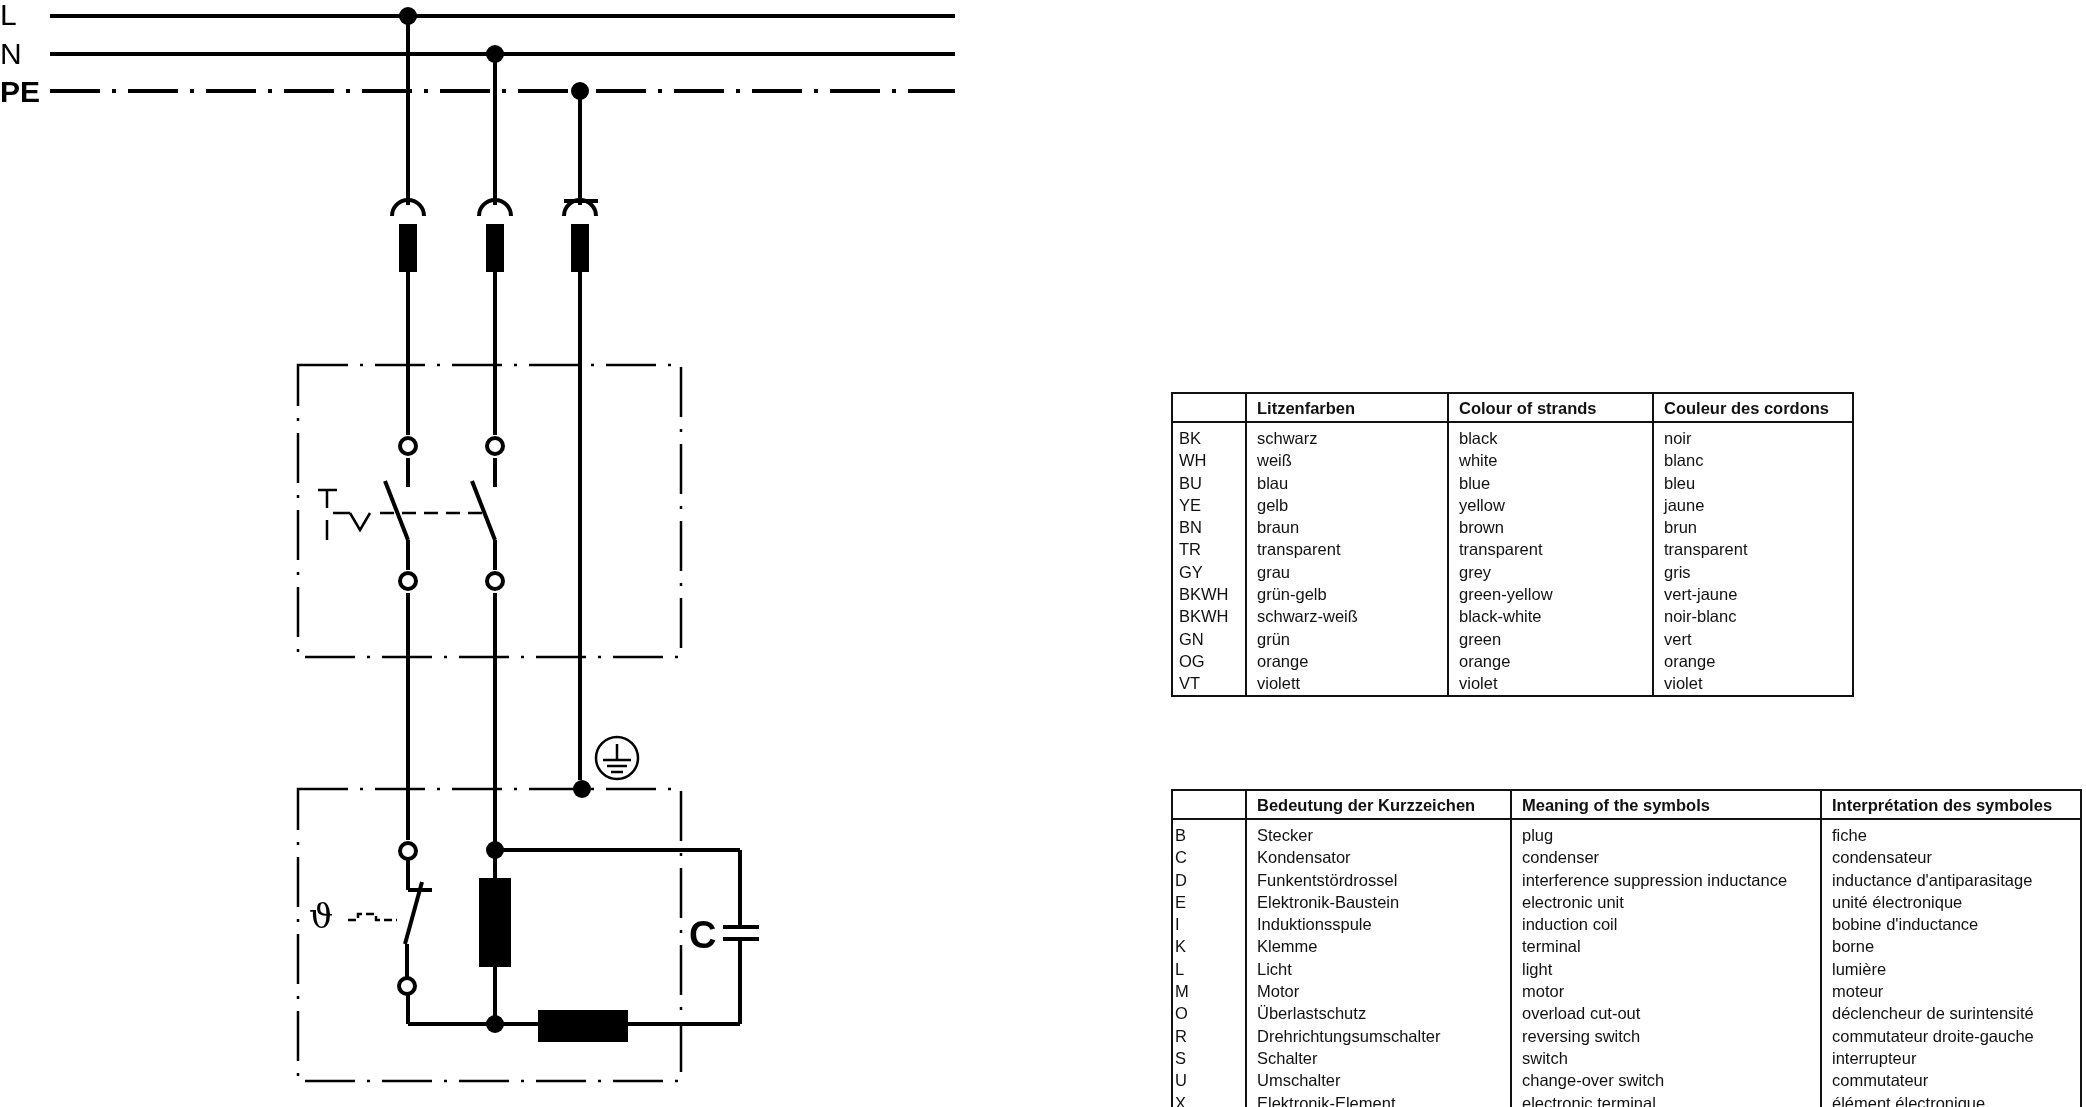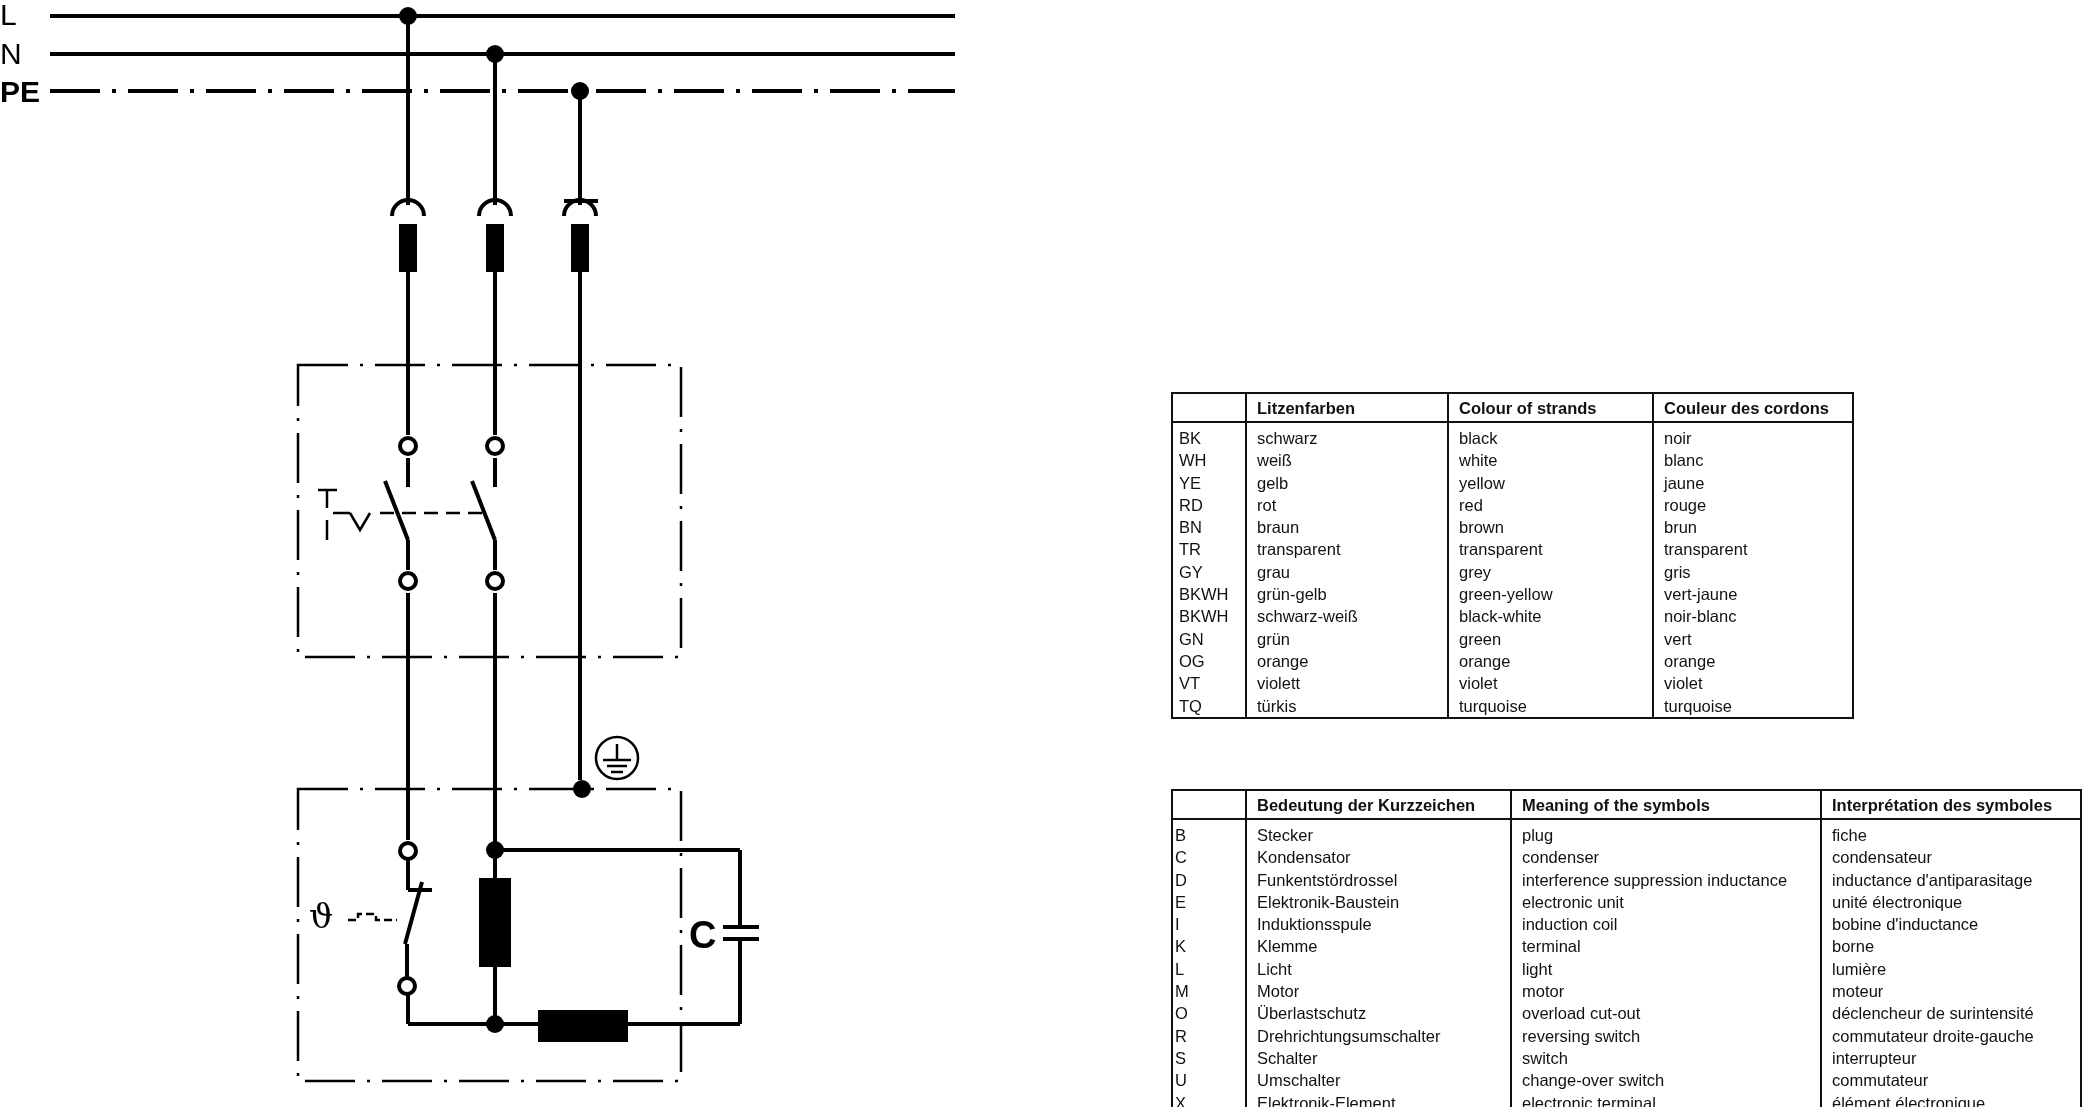--- a/index.html
+++ b/index.html
@@ -173,32 +173,32 @@
         <td>black</td>
         <td>noir</td>
       </tr>
       <tr>
         <td>WH</td>
         <td>weiß</td>
         <td>white</td>
         <td>blanc</td>
       </tr>
       <tr>
+        <td>BU</td>
+        <td>blau</td>
+        <td>blue</td>
+        <td>bleu</td>
+      </tr>
+      <tr>
         <td>YE</td>
         <td>gelb</td>
         <td>yellow</td>
         <td>jaune</td>
       </tr>
       <tr>
-        <td>RD</td>
-        <td>rot</td>
-        <td>red</td>
-        <td>rouge</td>
-      </tr>
-      <tr>
         <td>BN</td>
         <td>braun</td>
         <td>brown</td>
         <td>brun</td>
       </tr>
       <tr>
         <td>TR</td>
         <td>transparent</td>
         <td>transparent</td>
         <td>transparent</td>
@@ -231,26 +231,20 @@
         <td>OG</td>
         <td>orange</td>
         <td>orange</td>
         <td>orange</td>
       </tr>
       <tr>
         <td>VT</td>
         <td>violett</td>
         <td>violet</td>
         <td>violet</td>
-      </tr>
-      <tr>
-        <td>TQ</td>
-        <td>türkis</td>
-        <td>turquoise</td>
-        <td>turquoise</td>
       </tr>
     </tbody>
 </table>
 
 <table class="legend" id="symbol-table">
   <colgroup>
       <col class="c0">
       <col class="c1">
       <col class="c2">
       <col class="c3">

